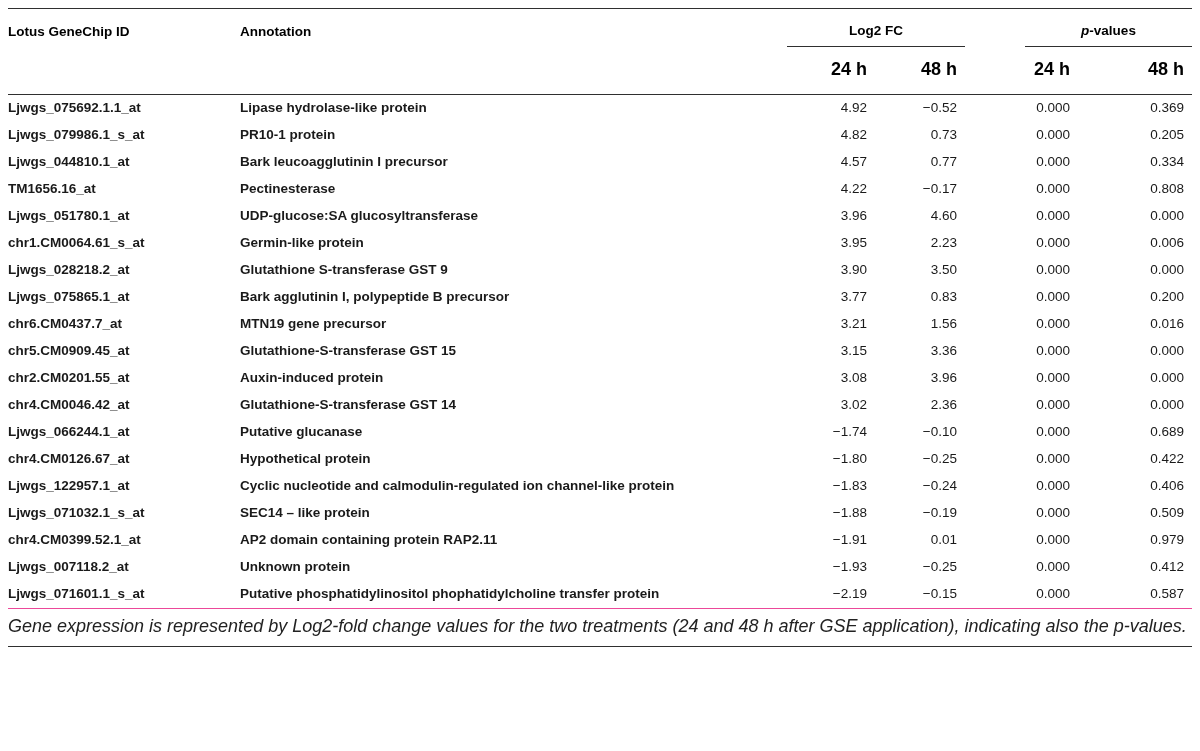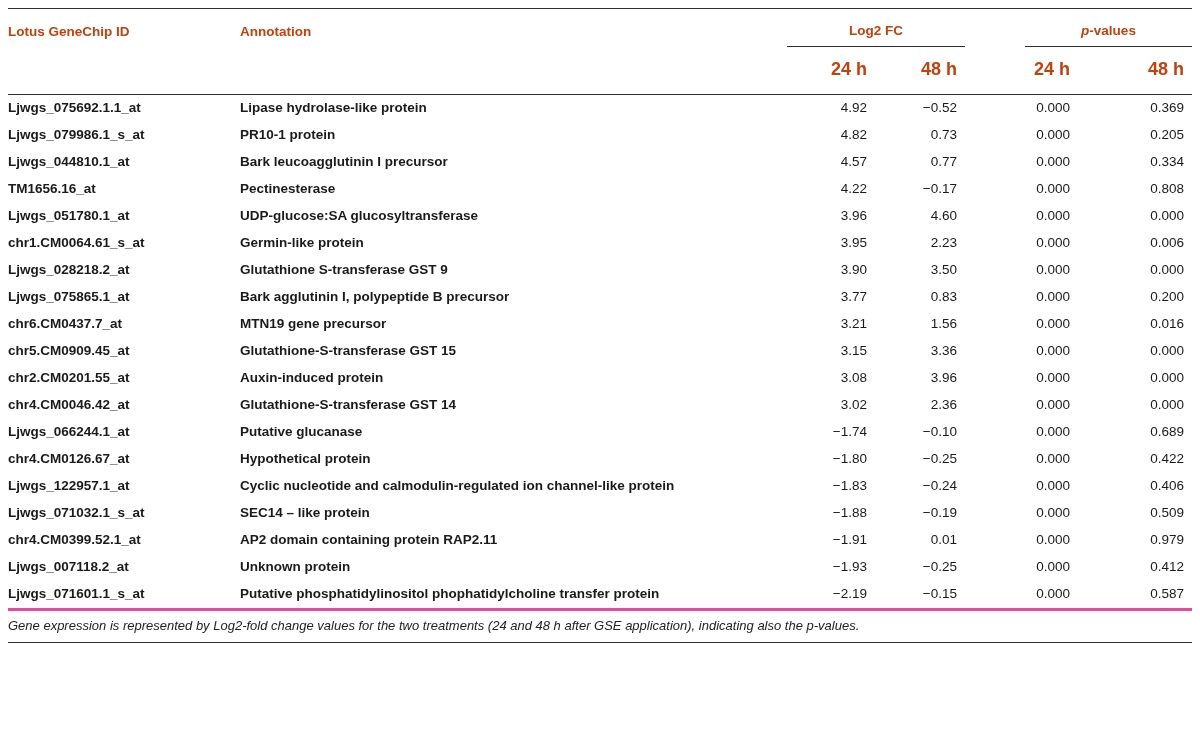--- a/index.html
+++ b/index.html
@@ -21,21 +21,21 @@
     font-size: 13.5px;
   }
 
   col.c-id  { width: 232px; }
   col.c-ann { width: 547px; }
   col.c-l24 { width: 88px; }
   col.c-l48 { width: 90px; }
   col.c-p24 { width: 113px; }
   col.c-p48 { width: 114px; }
 
-  thead th { font-weight: bold; color: #c2410c; }
+  thead th { font-weight: bold; color: #000000; }
 
   th.th-left {
     text-align: left;
     vertical-align: bottom;
     padding: 14px 0 8px 0;
     font-size: 13.5px;
   }
 
   th.group { padding: 0; vertical-align: bottom; }
   .group-inner {
@@ -55,26 +55,26 @@
   thead tr.sub th.empty { padding: 12px 0 14px 0; }
 
   tbody td {
     padding: 6px 0 7px 0;
     line-height: 14px;
     vertical-align: middle;
     color: #1a1a1a;
   }
   tbody td.txt { text-align: left; font-weight: bold; }
   tbody td.num { text-align: right; padding-right: 8px; }
-  tbody tr:last-child td { border-bottom: 3px solid #ec4899; }
+  tbody tr:last-child td { border-bottom: 1px solid #ec4899; }
 
   .footnote {
     width: 1184px;
     font-style: italic;
-    font-size: 13px;
+    font-size: 18px;
     color: #222;
     padding: 7px 0 9px 0;
     border-bottom: 1px solid #2f2f2f;
   }
 </style>
 </head>
 <body>
 
 <div class="page">
   <table class="gene-table">

